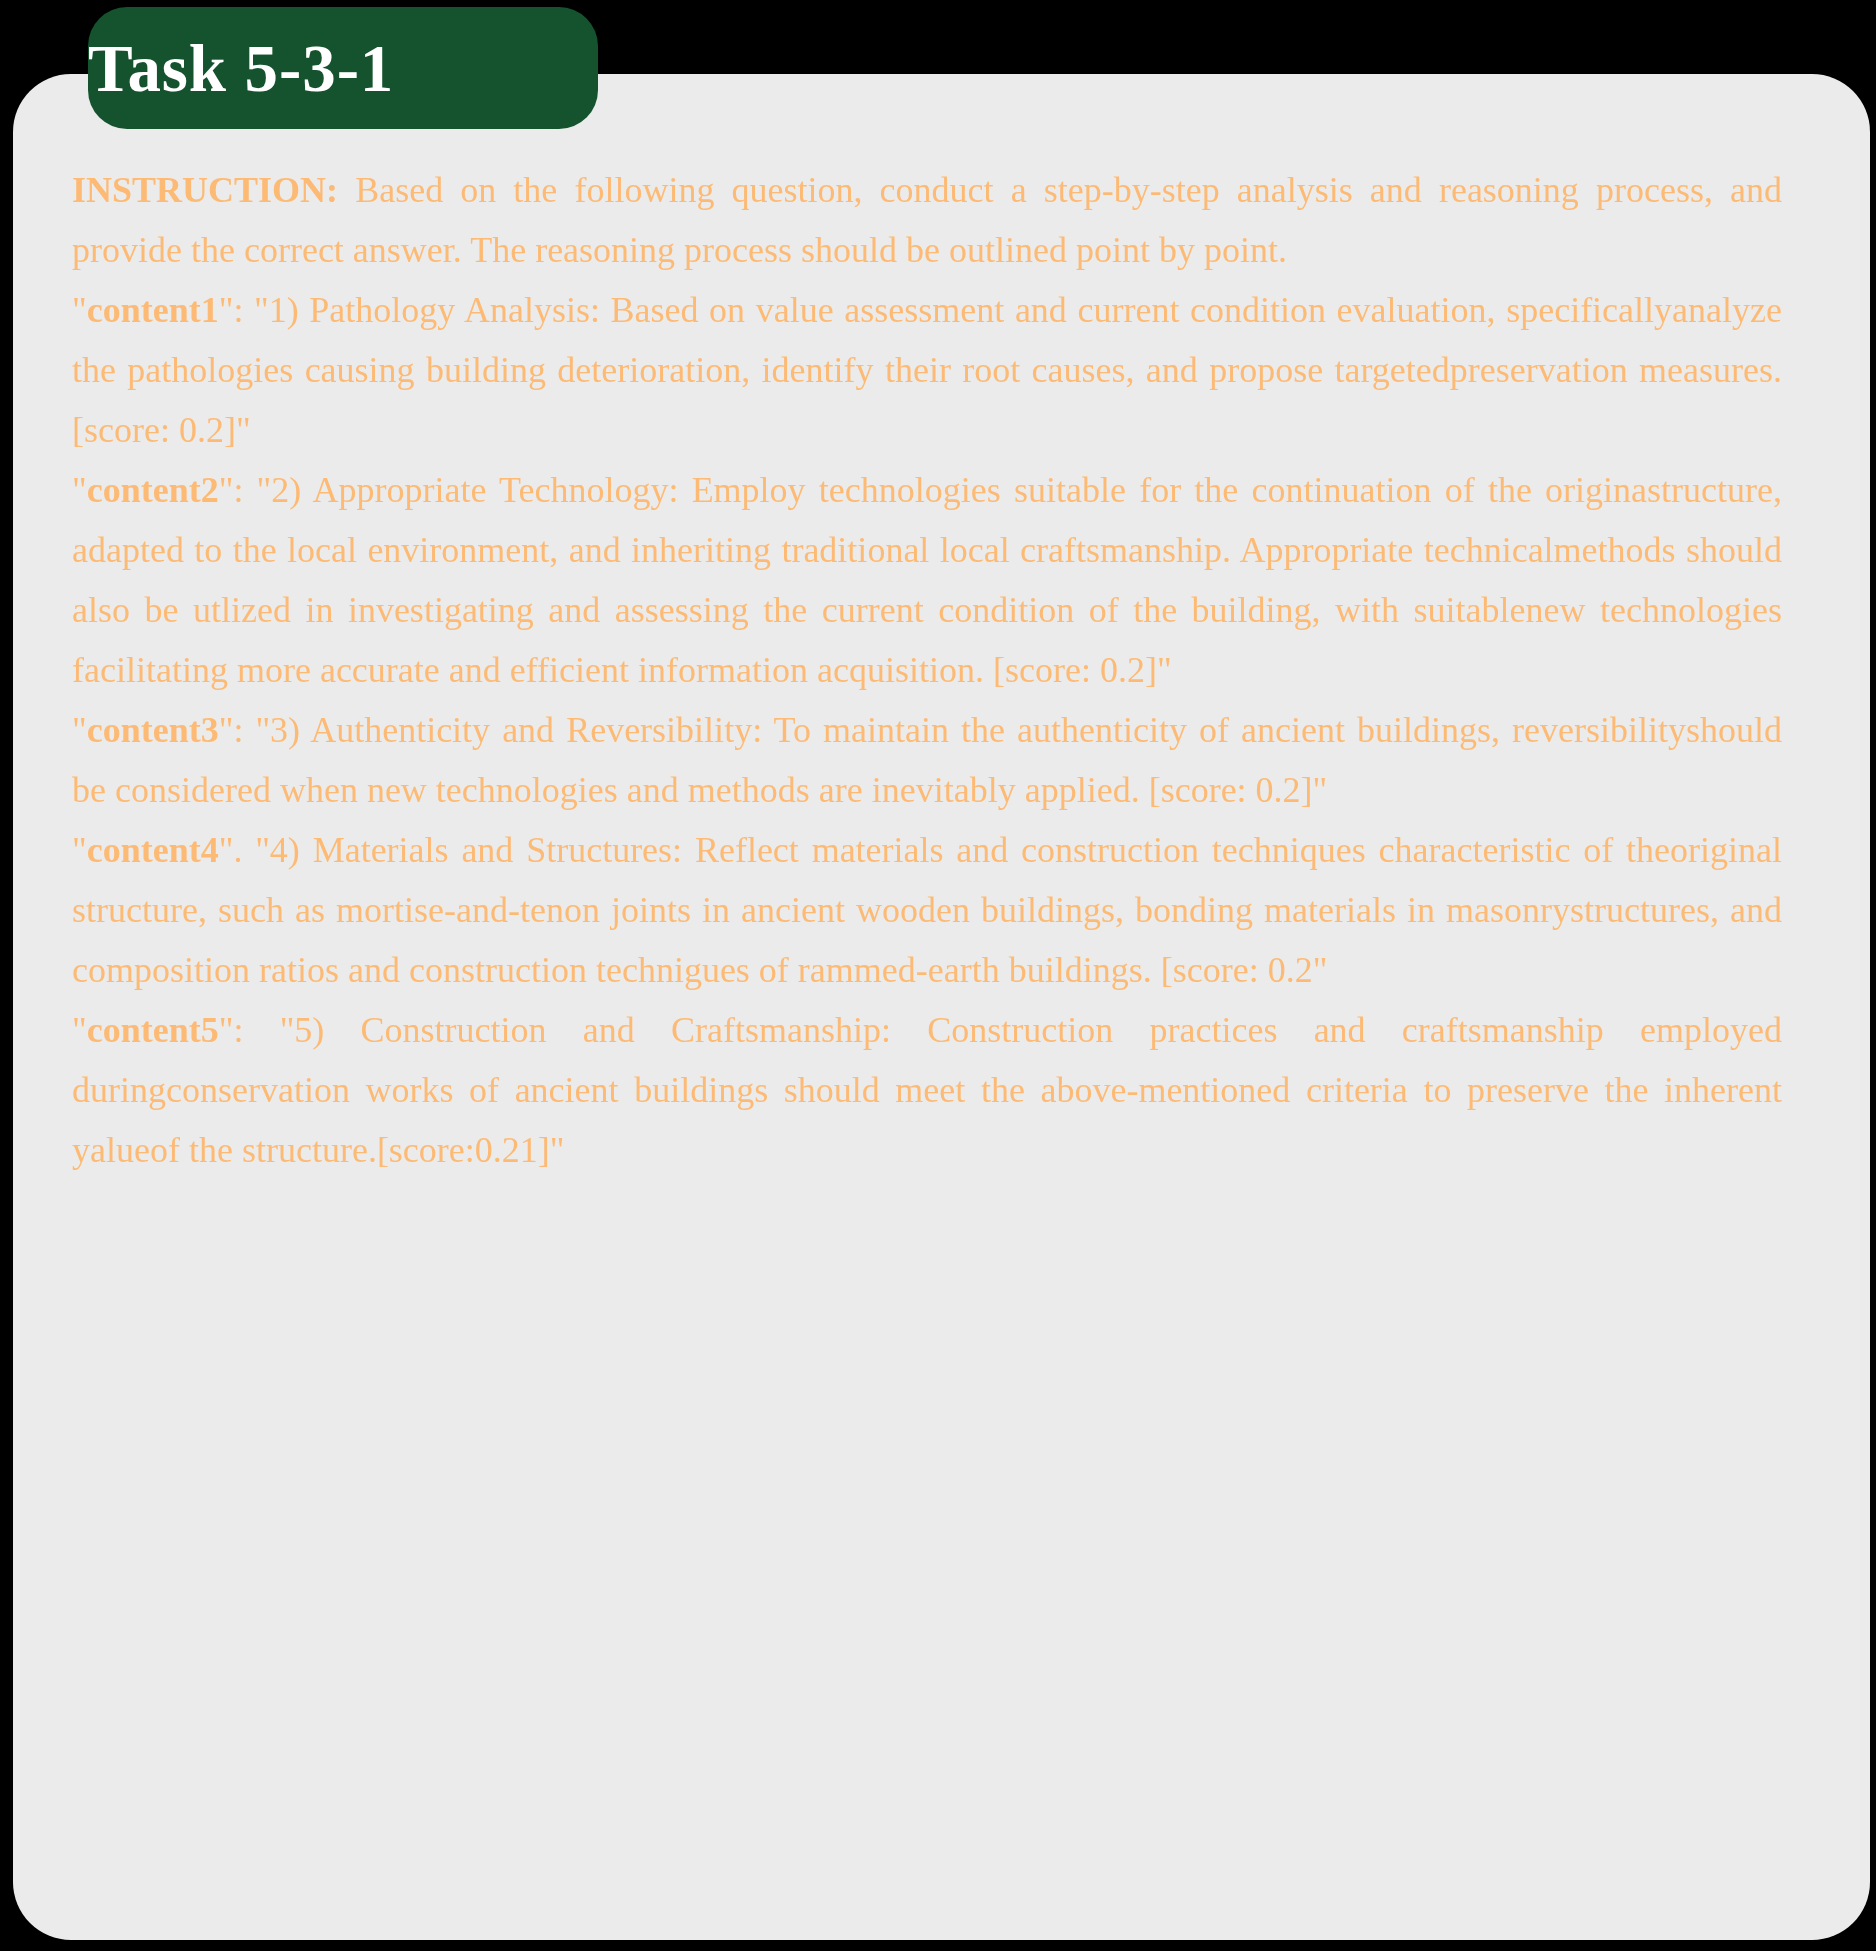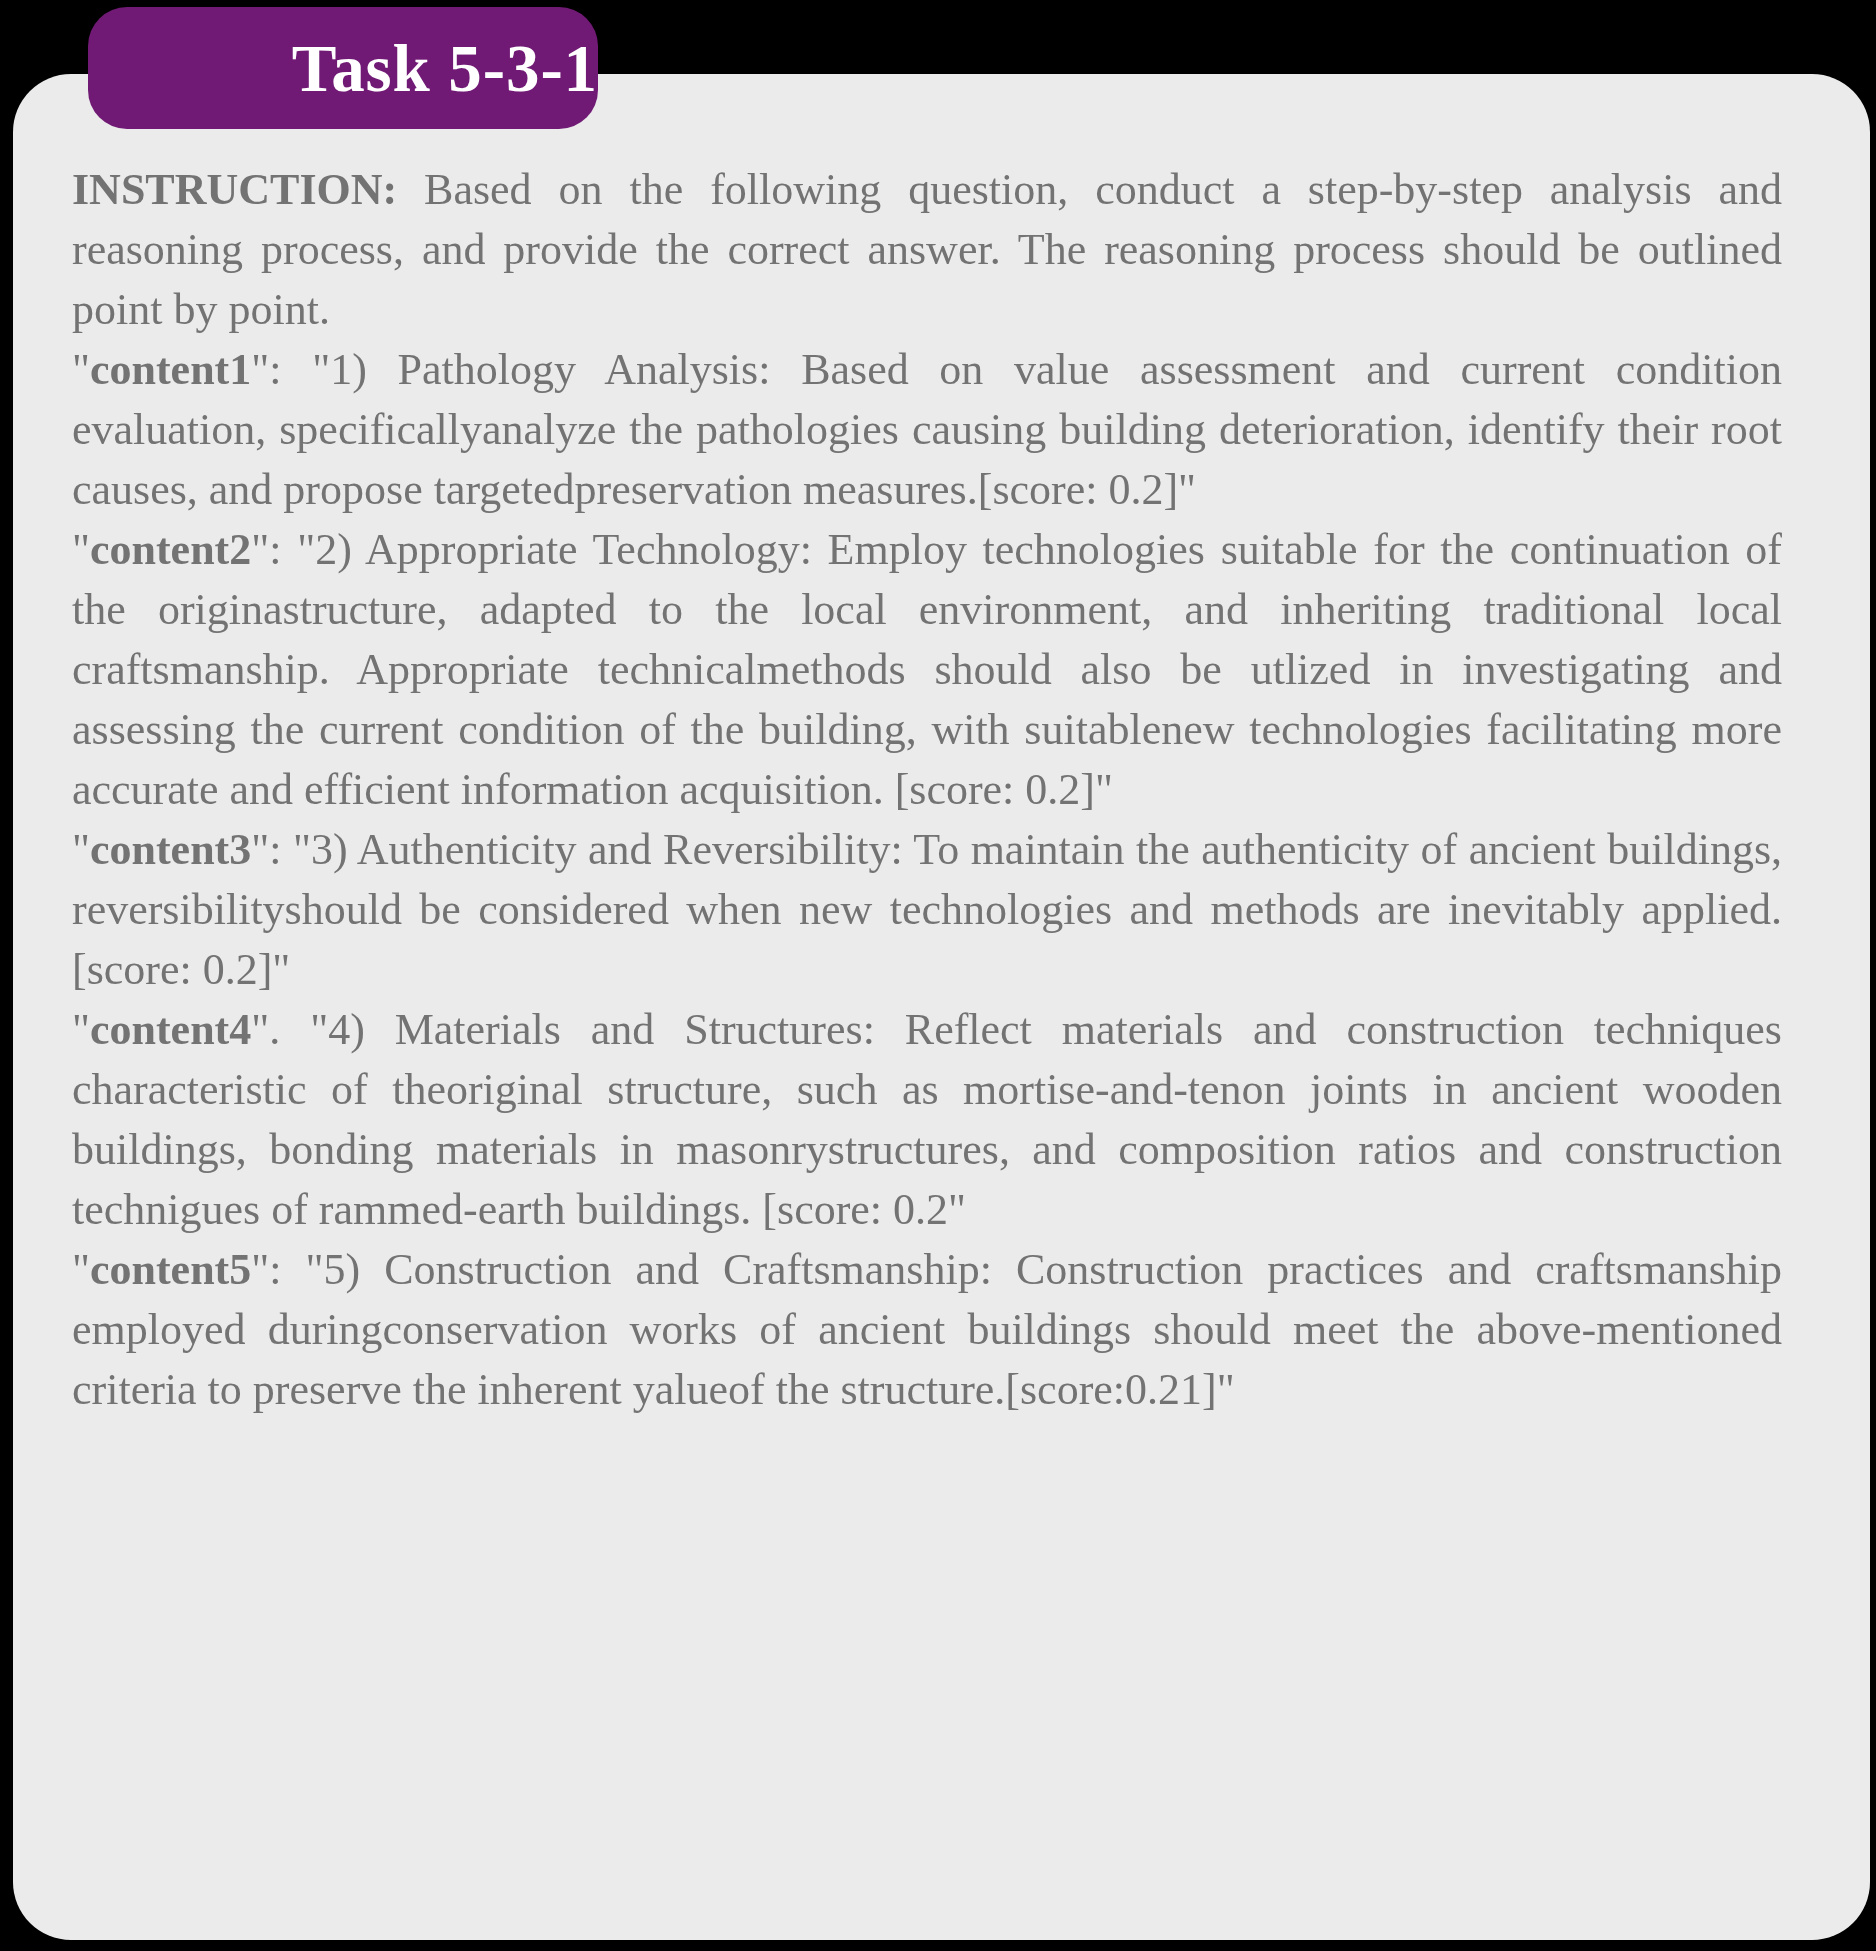--- a/index.html
+++ b/index.html
@@ -19,42 +19,42 @@
     height: 1866px;
     background: #ebebeb;
     border-radius: 58px;
   }
   .badge {
     position: absolute;
     left: 88px;
     top: 7.4px;
     width: 510px;
     height: 122px;
-    background: #701a75;
+    background: #14532d;
     border-radius: 39px;
     display: flex;
     align-items: center;
-    justify-content: flex-end;
+    justify-content: flex-start;
     z-index: 2;
   }
   .badge-label {
     color: #ffffff;
     font-size: 67px;
     font-weight: 700;
     letter-spacing: 0.9px;
     white-space: nowrap;
   }
   .content {
     position: absolute;
     left: 72px;
     top: 160px;
     width: 1710px;
-    font-size: 44px;
+    font-size: 36px;
     line-height: 60px;
-    color: #737373;
+    color: #fdba74;
     text-align: justify;
   }
   .content p { margin: 0; padding: 0; }
   .lbl { font-weight: 700; }
 </style>
 </head>
 <body>
 
 <div class="stage">
 

